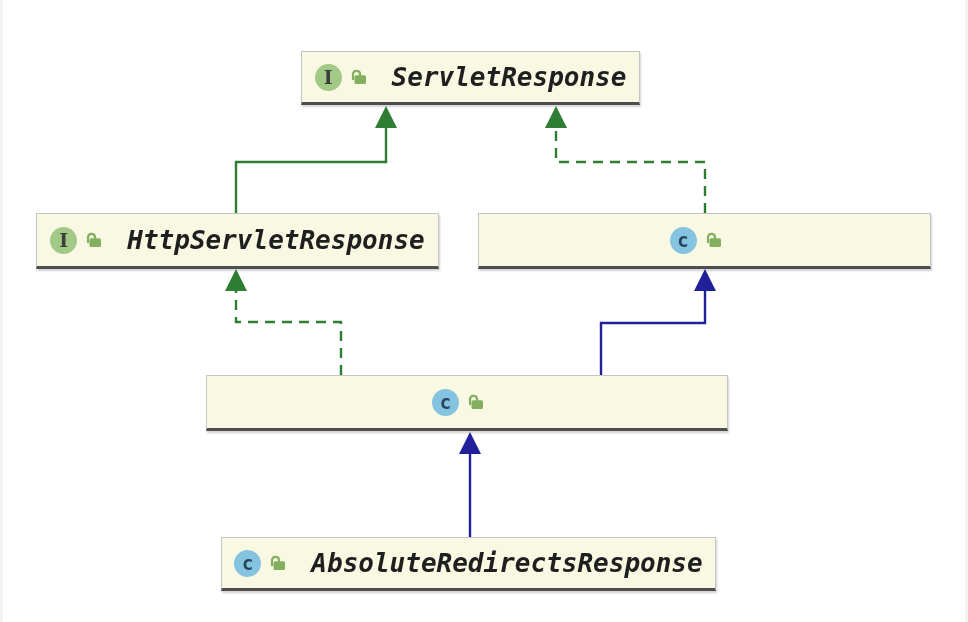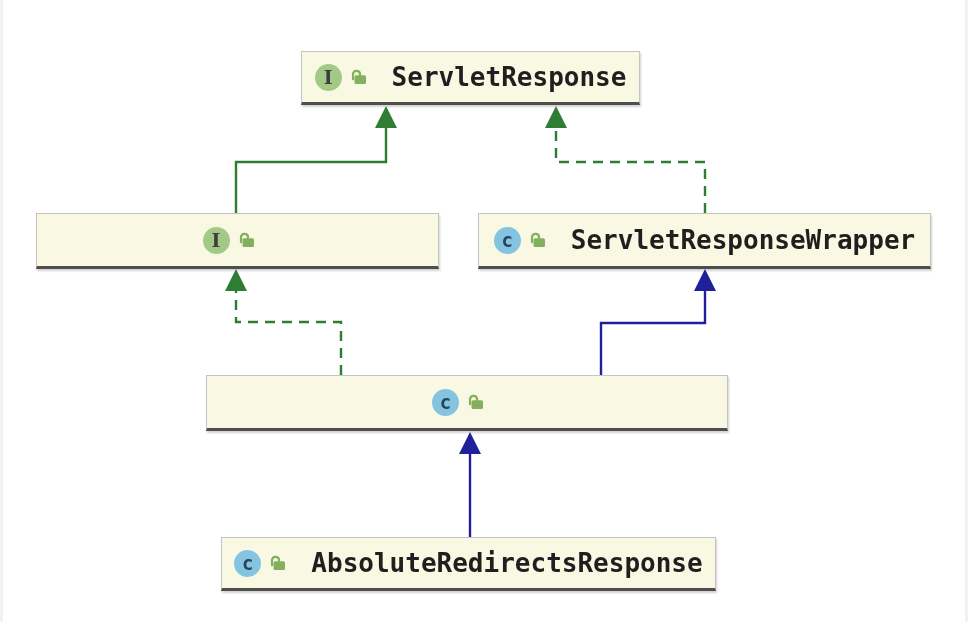--- a/index.html
+++ b/index.html
@@ -48,21 +48,21 @@
     font-family:"DejaVu Sans Mono","Liberation Mono",monospace;
     font-size:19px;font-weight:bold;color:#27455a;
   }
   .lock-icon{
     width:20px;height:20px;flex:0 0 auto;
     margin-right:16px;
     display:flex;align-items:center;justify-content:center;
   }
   .lock-icon svg rect{fill:var(--lock,#82b05e);}
   .lock-icon svg path{stroke:var(--lock,#82b05e);fill:none;stroke-width:2.2;stroke-linecap:round;}
-  .node-label{line-height:1;}
+  .node-label{line-height:1;font-style:italic;}
 </style>
 </head>
 <body>
 
 <div id="stage">
   <svg id="edges" viewBox="0 0 968 622">
       <polyline points="233,213 233,162 383,162 383,128" fill="none" stroke="#2e7d32" stroke-width="2.4"></polyline>
       <polygon points="383,106 372,128 394,128" fill="#2e7d32"></polygon>
       <polyline points="702,213 702,162 553,162 553,128" fill="none" stroke="#2e7d32" stroke-width="2.4" stroke-dasharray="10 7"></polyline>
       <polygon points="553,106 542,128 564,128" fill="#2e7d32"></polygon>
@@ -84,30 +84,30 @@
     <span class="node-label">ServletResponse</span>
   </div>
     <div class="node" style="left: 33px; top: 213px; width: 403px; height: 56px;">
     <span class="kind-icon interface">I</span>
     <span class="lock-icon">
       <svg viewBox="0 0 20 20" width="20" height="20" aria-hidden="true">
         <path d="M4 12.2 L4 7 A3.6 3.6 0 0 1 11 6.4 L11 8"></path>
         <rect x="5.5" y="8.2" width="11.5" height="8.8" rx="1.6"></rect>
       </svg>
     </span>
+    <span class="node-label">HttpServletResponse</span>
   </div>
     <div class="node" style="left: 475px; top: 213px; width: 453px; height: 56px;">
     <span class="kind-icon class">c</span>
     <span class="lock-icon">
       <svg viewBox="0 0 20 20" width="20" height="20" aria-hidden="true">
         <path d="M4 12.2 L4 7 A3.6 3.6 0 0 1 11 6.4 L11 8"></path>
         <rect x="5.5" y="8.2" width="11.5" height="8.8" rx="1.6"></rect>
       </svg>
     </span>
-    <span class="node-label">ServletResponseWrapper</span>
   </div>
     <div class="node" style="left: 203px; top: 375px; width: 522px; height: 56px;">
     <span class="kind-icon class">c</span>
     <span class="lock-icon">
       <svg viewBox="0 0 20 20" width="20" height="20" aria-hidden="true">
         <path d="M4 12.2 L4 7 A3.6 3.6 0 0 1 11 6.4 L11 8"></path>
         <rect x="5.5" y="8.2" width="11.5" height="8.8" rx="1.6"></rect>
       </svg>
     </span>
   </div>

